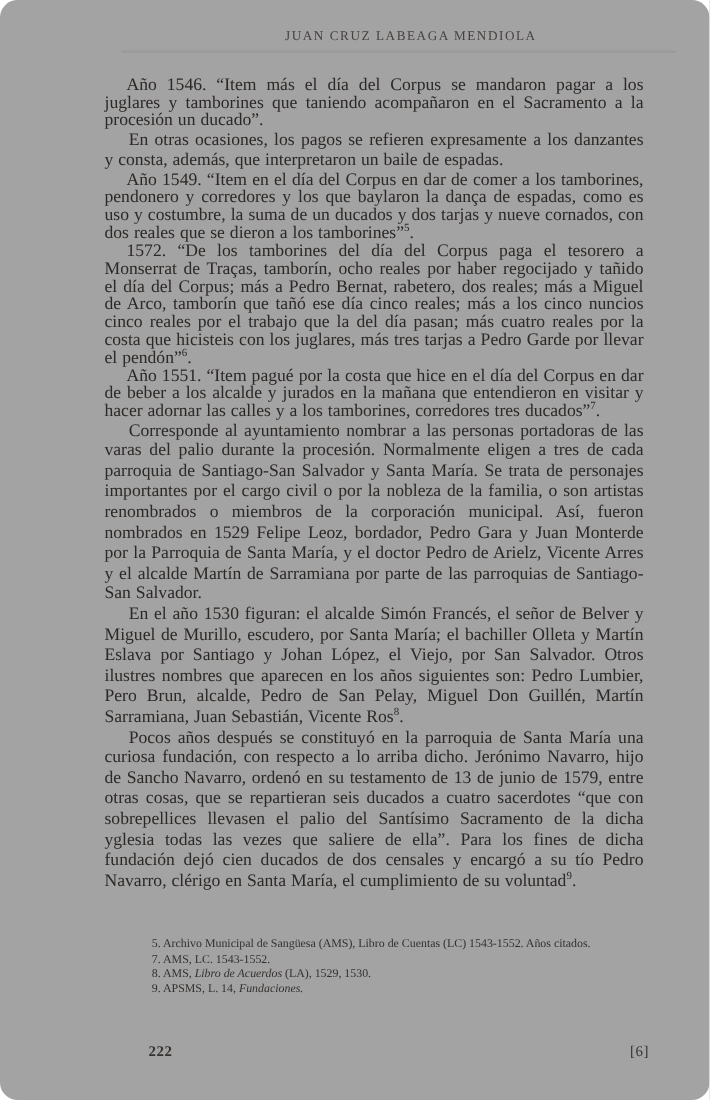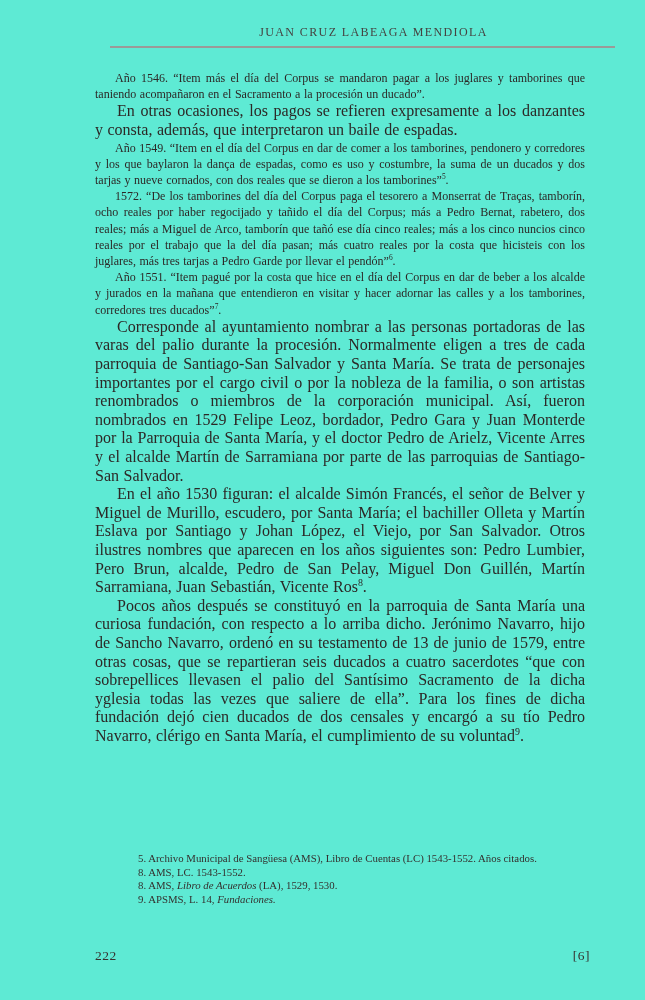--- a/index.html
+++ b/index.html
@@ -4,25 +4,26 @@
 <style>
   html, body {
     margin: 0;
     padding: 0;
     background: #ffffff;
   }
   .page {
     position: relative;
     width: 645px;
     height: 1000px;
-    background: #5eead4;
+    background: #a3a3a3;
     font-family: "Liberation Serif", "DejaVu Serif", serif;
     color: #2c2826;
     overflow: hidden;
     box-sizing: border-box;
+    border-radius: 16px;
   }
   .running-head {
     position: absolute;
     top: 25px;
     left: 110px;
     width: 505px;
     text-align: center;
     text-indent: 22px;
     font-size: 12px;
     letter-spacing: 1.4px;
@@ -48,21 +49,21 @@
     text-align: justify;
     hyphens: none;
   }
   .para {
     font-size: 16px;
     line-height: 18.6px;
     text-indent: 22px;
     word-spacing: 0.5px;
   }
   .quote {
-    font-size: 12px;
+    font-size: 16px;
     line-height: 16.2px;
     margin-left: 40px;
     text-indent: 20px;
     word-spacing: 0.5px;
   }
   .mt { margin-top: 12px; }
   .mt-lg { margin-top: 14px; }
   sup.fn-ref {
     font-size: 0.62em;
     line-height: 0;
@@ -86,21 +87,21 @@
     position: absolute;
     top: 948px;
     left: 95px;
     width: 495px;
     display: flex;
     justify-content: space-between;
     align-items: baseline;
     font-size: 13.5px;
     color: #36322f;
   }
-  .page-number { letter-spacing: 0.5px; }
+  .page-number { margin-left: 40px; letter-spacing: 0.5px; font-weight: bold; }
   .signature-mark { letter-spacing: 0.5px; }
 </style>
 </head>
 <body>
 
 <div class="page">
 
   <div class="running-head">JUAN CRUZ LABEAGA MENDIOLA</div>
   <div class="head-rule"></div>
 
@@ -120,21 +121,21 @@
     <p class="para mt"><span>Corresponde al ayuntamiento nombrar a las personas portadoras de las varas del palio durante la procesión. Normalmente eligen a tres de cada parroquia de Santiago-San Salvador y Santa María. Se trata de personajes importantes por el cargo civil o por la nobleza de la familia, o son artistas renombrados o miembros de la corporación municipal. Así, fueron nombrados en 1529 Felipe Leoz, bordador, Pedro Gara y Juan Monterde por la Parroquia de Santa María, y el doctor Pedro de Arielz, Vicente Arres y el alcalde Martín de Sarramiana por parte de las parroquias de Santiago-San Salvador.</span></p>
 
     <p class="para"><span>En el año 1530 figuran: el alcalde Simón Francés, el señor de Belver y Miguel de Murillo, escudero, por Santa María; el bachiller Olleta y Martín Eslava por Santiago y Johan López, el Viejo, por San Salvador. Otros ilustres nombres que aparecen en los años siguientes son: Pedro Lumbier, Pero Brun, alcalde, Pedro de San Pelay, Miguel Don Guillén, Martín Sarramiana, Juan Sebastián, Vicente Ros</span><sup class="fn-ref">8</sup><span>.</span></p>
 
     <p class="para"><span>Pocos años después se constituyó en la parroquia de Santa María una curiosa fundación, con respecto a lo arriba dicho. Jerónimo Navarro, hijo de Sancho Navarro, ordenó en su testamento de 13 de junio de 1579, entre otras cosas, que se repartieran seis ducados a cuatro sacerdotes “que con sobrepellices llevasen el palio del Santísimo Sacramento de la dicha yglesia todas las vezes que saliere de ella”. Para los fines de dicha fundación dejó cien ducados de dos censales y encargó a su tío Pedro Navarro, clérigo en Santa María, el cumplimiento de su voluntad</span><sup class="fn-ref">9</sup><span>.</span></p>
 
   </main>
 
   <section class="footnotes">
     <div class="footnote-line"><span>5. Archivo Municipal de Sangüesa (AMS), Libro de Cuentas (LC) 1543-1552. Años citados.</span><span class="it"></span><span></span></div>
-    <div class="footnote-line"><span>8. AMS, LC. 1543-1552.</span><span class="it"></span><span></span></div>
+    <div class="footnote-line"><span>7. AMS, LC. 1543-1552.</span><span class="it"></span><span></span></div>
     <div class="footnote-line"><span>8. AMS, </span><span class="it">Libro de Acuerdos</span><span> (LA), 1529, 1530.</span></div>
     <div class="footnote-line"><span>9. APSMS, L. 14, </span><span class="it">Fundaciones.</span><span></span></div>
   </section>
 
   <footer class="page-footer">
     <span class="page-number">222</span>
     <span class="signature-mark">[6]</span>
   </footer>
 
 </div>

